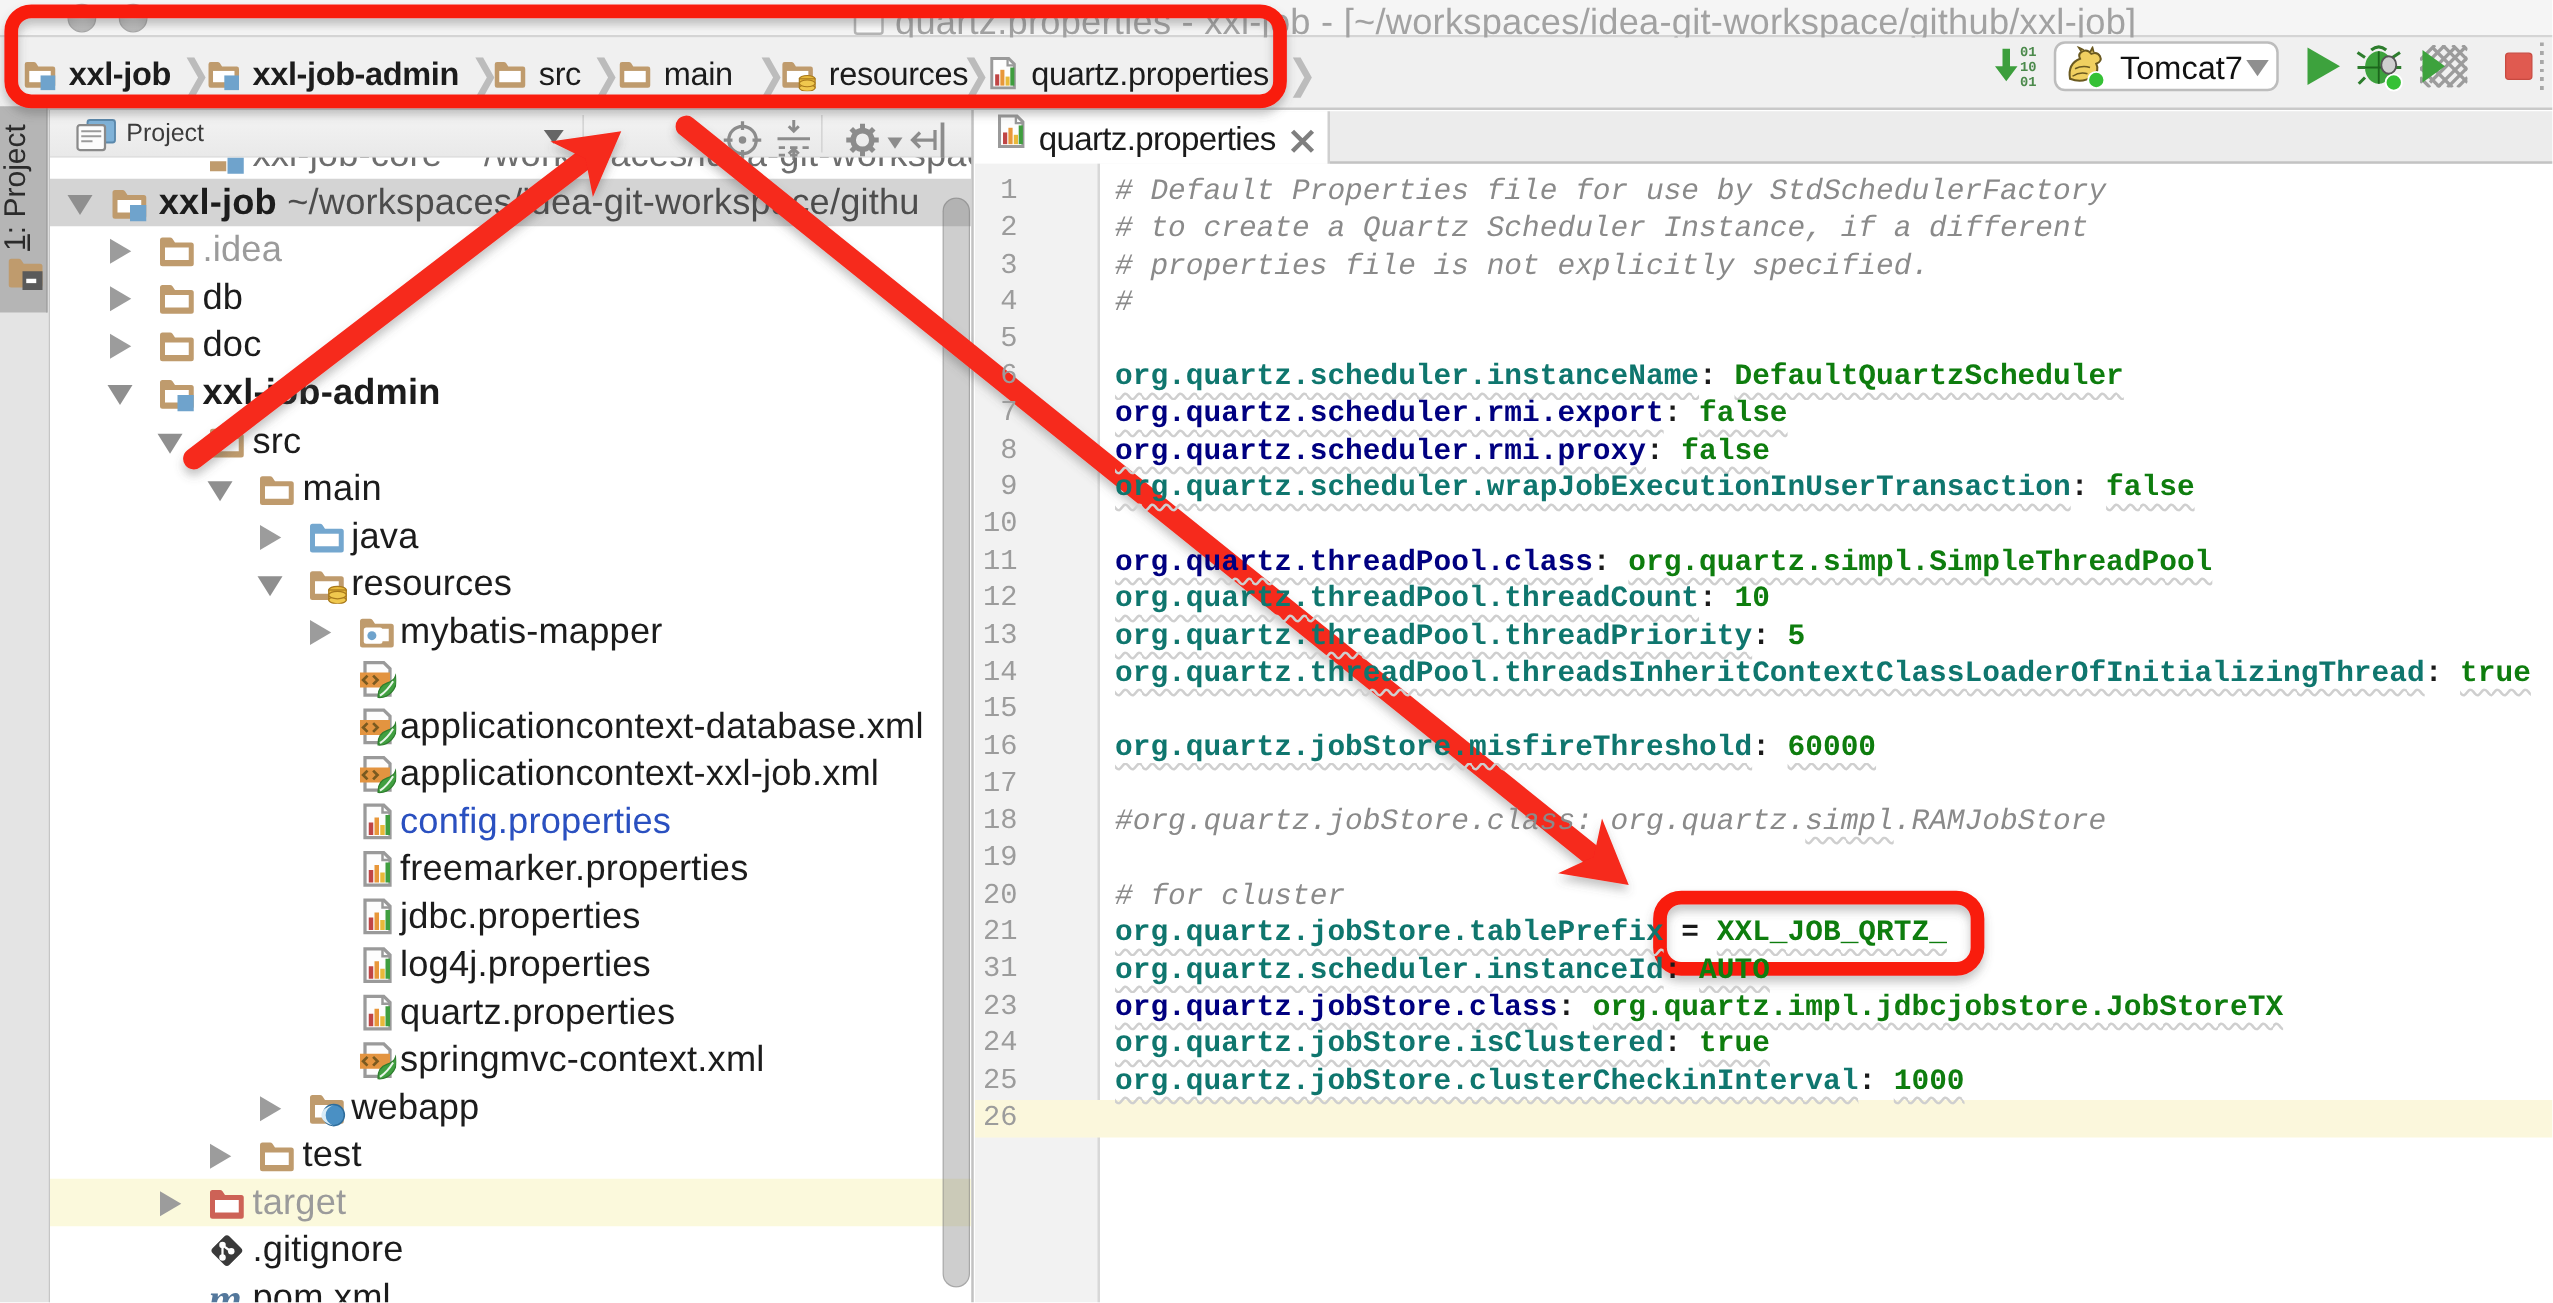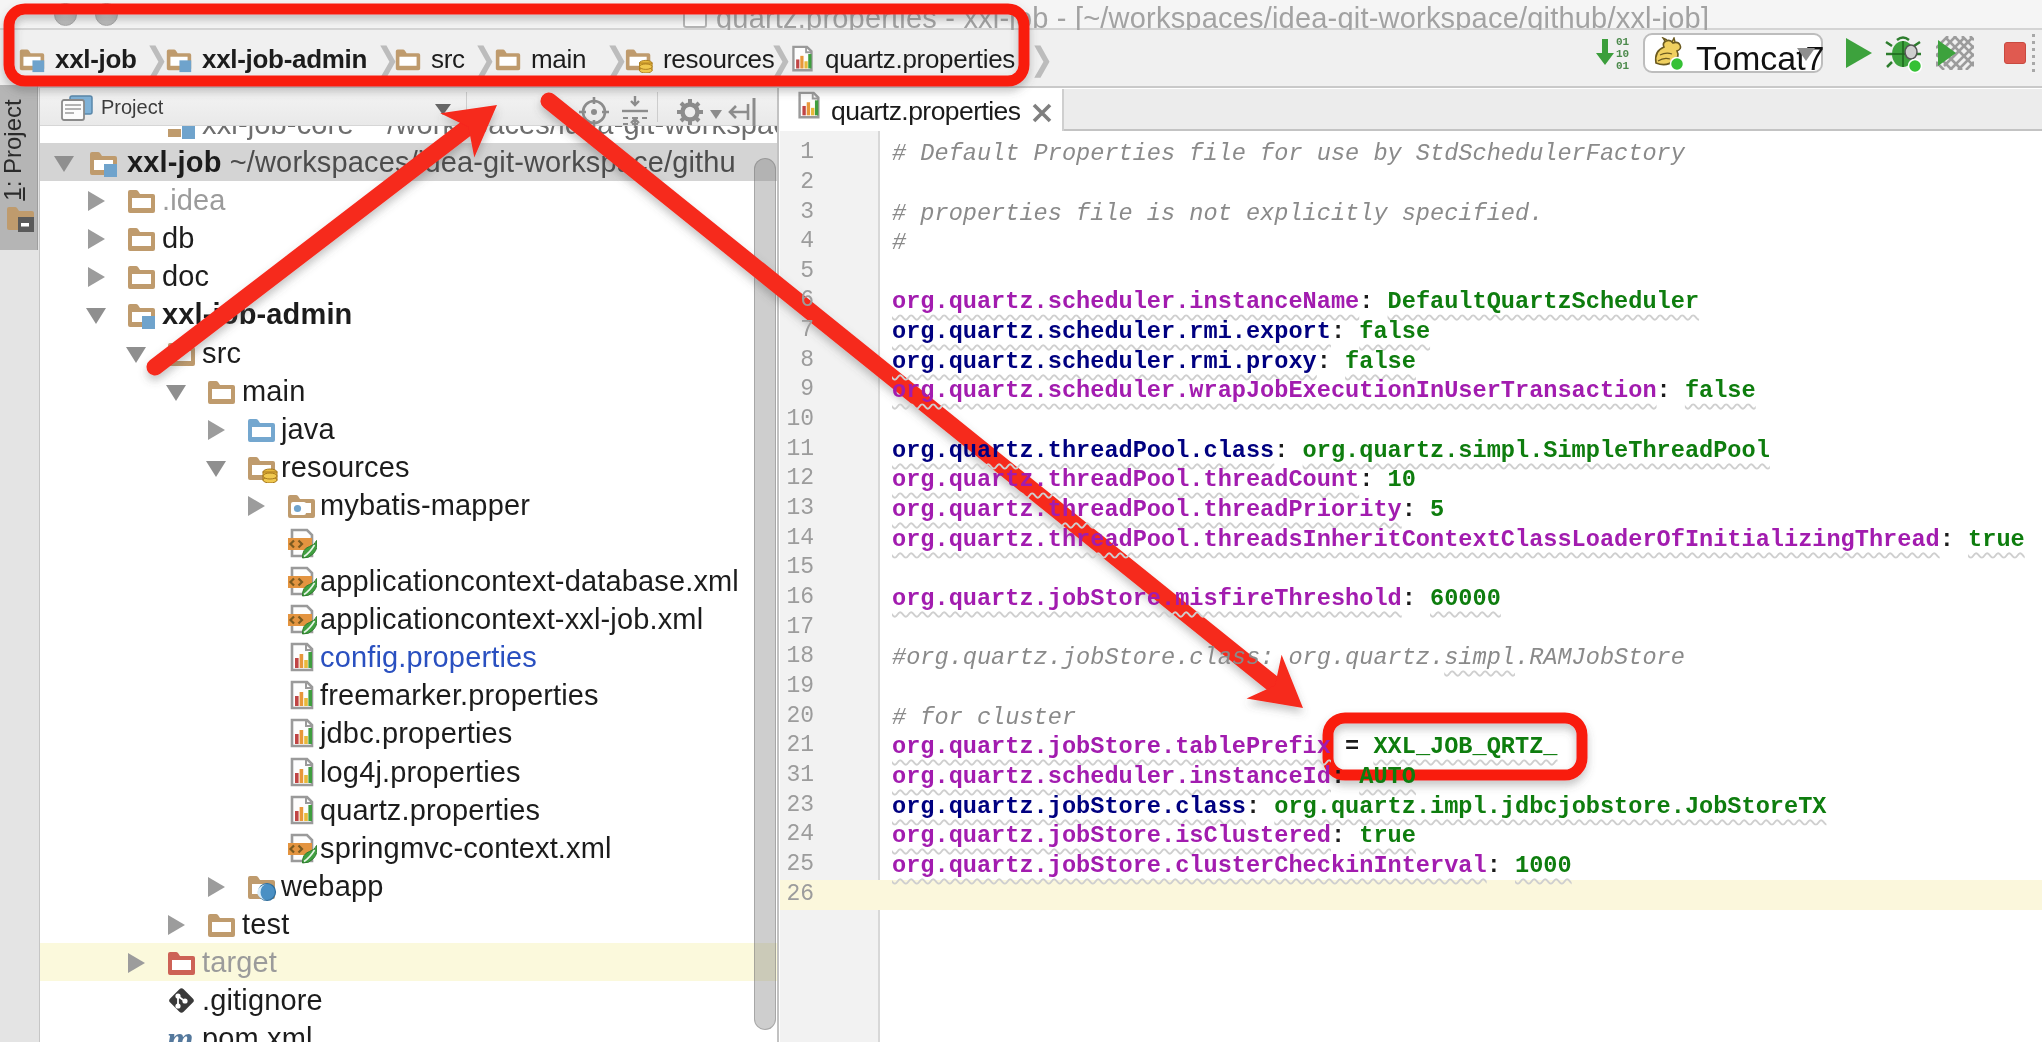--- a/index.html
+++ b/index.html
@@ -34,21 +34,21 @@
 #treescroll { left:754px; top:158px; width:22px; height:872px; background:rgba(125,125,125,0.38); border:1px solid rgba(110,110,110,0.4); border-radius:11px; }
 #tabbar { left:780px; top:89px; width:1262px; height:42px; background:#ececec; }
 #tabactive { left:780px; top:89px; width:284px; height:42px; background:#fff; border-right:2px solid #cfcfcf; }
 #tabline { left:1064px; top:129px; width:978px; height:2px; background:#c3c3c3; }
 #gutter { left:780px; top:131px; width:100px; height:911px; background:#f2f2f2; border-right:2px solid #d8d8d8; }
 .lnum { position:absolute; width:34px; z-index:3; text-align:right; font-family:"Liberation Mono",monospace; font-size:23px; color:#9c9c9c; }
 #code { left:892px; top:131px; width:1150px; height:681px; }
 .cl { position:absolute; left:0; white-space:pre; font-family:"Liberation Mono",monospace; font-size:23.6px; font-weight:bold; line-height:29px; }
 .cm { color:#8a8a8a; font-style:italic; font-weight:normal; }
 .k { color:#000080; }
-.kg { color:#a21caf; }
+.kg { color:#0f766e; }
 .v { color:#0e7d0e; }
 .pn { color:#1a1a1a; }
 .w { text-decoration:underline; text-decoration-style:wavy; text-decoration-color:#cfcfcf; text-decoration-thickness:1.5px; text-underline-offset:6px; }
 #caretline { left:780px; top:880px; width:1262px; height:30px; background:#fbf7dc; z-index:2; }
 #code { z-index:3; }
 </style>
 </head>
 <body>
 <div id="titlebar" class="abs"></div>
 <div class="abs tl" style="left:54px;"></div>
@@ -123,21 +123,21 @@
  <text x="22" y="24" font-size="11" font-weight="bold" fill="#4c8a4c" font-family="Liberation Mono,monospace">10</text>
  <text x="22" y="36" font-size="11" font-weight="bold" fill="#4c8a4c" font-family="Liberation Mono,monospace">01</text>
 </svg>
 <div class="abs" style="left:1643px; top:33px; width:180px; height:40px; background:#fff; border:2px solid #bdbdbd; border-radius:9px;"></div>
 <svg class="abs" style="left:1650px; top:37px;" width="36" height="34" viewBox="0 0 36 34">
  <path d="M6 26 Q4 14 14 10 Q12 6 16 4 Q20 2 23 6 Q28 4 30 8 Q32 12 27 14 Q30 20 24 24 Q16 30 6 26 Z" fill="#f0d060" stroke="#6b5a20" stroke-width="1.6"></path>
  <path d="M15 4 L13 1 L17 3 M22 5 L24 1 L25 5" fill="#f0d060" stroke="#6b5a20" stroke-width="1.4"></path>
  <path d="M8 24 Q14 20 20 22 M10 18 Q16 15 22 17" fill="none" stroke="#6b5a20" stroke-width="1.2"></path>
  <circle cx="27" cy="27" r="6.5" fill="#35c135" stroke="#fff" stroke-width="1.5"></circle>
 </svg>
-<div class="abs" style="left:1696px; top:39px; font-size:34px; color:#111;">Tomcat7</div>
+<div class="abs" style="left:1696px; top:39px; font-size:26px; color:#111;">Tomcat7</div>
 <div class="abs" style="left:1797px; top:48px; width:0; height:0; border-top:13px solid #8f8f8f; border-left:9px solid transparent; border-right:9px solid transparent;"></div>
 <svg class="abs" style="left:1843px; top:36px;" width="32" height="34" viewBox="0 0 32 34">
     <path d="M3 2 L29 17 L3 32 Z" fill="#3da23d"></path>
   </svg>
 <svg class="abs" style="left:1884px; top:34px;" width="40" height="40" viewBox="0 0 40 40">
  <ellipse cx="19" cy="20" rx="11" ry="13" fill="#3da23d"></ellipse>
  <path d="M8 20 L30 20 M19 7 L19 33" stroke="#1d661d" stroke-width="1.5"></path>
  <path d="M8 12 L2 8 M8 20 L2 20 M8 28 L3 33 M30 12 L36 8 M30 20 L37 20 M30 28 L35 33" stroke="#2d7d2d" stroke-width="2.5"></path>
  <path d="M13 6 Q19 1 25 6" fill="none" stroke="#2d7d2d" stroke-width="2.5"></path>
  <ellipse cx="27" cy="18" rx="6" ry="7" fill="#cfcfcf" stroke="#555" stroke-width="1.5"></ellipse>
@@ -475,20 +475,21 @@
 <div class="lnum" style="left:0px; top:601.2px;">21</div>
 <div class="lnum" style="left:0px; top:630.8px;">31</div>
 <div class="lnum" style="left:0px; top:660.5px;">23</div>
 <div class="lnum" style="left:0px; top:690.1px;">24</div>
 <div class="lnum" style="left:0px; top:719.8px;">25</div>
 <div class="lnum" style="left:0px; top:749.5px;">26</div>
 </div>
 <div id="caretline" class="abs"></div>
 <div id="code" class="abs">
 <div class="cl" style="top:8.2px;"><span class="cm"># Default Properties file for use by StdSchedulerFactory</span></div>
+<div class="cl" style="top:37.8px;"><span class="cm"># to create a Quartz Scheduler Instance, if a different</span></div>
 <div class="cl" style="top:67.5px;"><span class="cm"># properties file is not explicitly specified.</span></div>
 <div class="cl" style="top:97.1px;"><span class="cm">#</span></div>
 <div class="cl" style="top:156.4px;"><span class="kg w">org.quartz.scheduler.instanceName</span><span class="pn">: </span><span class="v w">DefaultQuartzScheduler</span></div>
 <div class="cl" style="top:186.1px;"><span class="k w">org.quartz.scheduler.rmi.export</span><span class="pn">: </span><span class="v w">false</span></div>
 <div class="cl" style="top:215.8px;"><span class="k w">org.quartz.scheduler.rmi.proxy</span><span class="pn">: </span><span class="v w">false</span></div>
 <div class="cl" style="top:245.4px;"><span class="kg w">org.quartz.scheduler.wrapJobExecutionInUserTransaction</span><span class="pn">: </span><span class="v w">false</span></div>
 <div class="cl" style="top:304.7px;"><span class="k w">org.quartz.threadPool.class</span><span class="pn">: </span><span class="v w">org.quartz.simpl.SimpleThreadPool</span></div>
 <div class="cl" style="top:334.3px;"><span class="kg w">org.quartz.threadPool.threadCount</span><span class="pn">: </span><span class="v">10</span></div>
 <div class="cl" style="top:364.0px;"><span class="kg w">org.quartz.threadPool.threadPriority</span><span class="pn">: </span><span class="v">5</span></div>
 <div class="cl" style="top:393.6px;"><span class="kg w">org.quartz.threadPool.threadsInheritContextClassLoaderOfInitializingThread</span><span class="pn">: </span><span class="v w">true</span></div>

